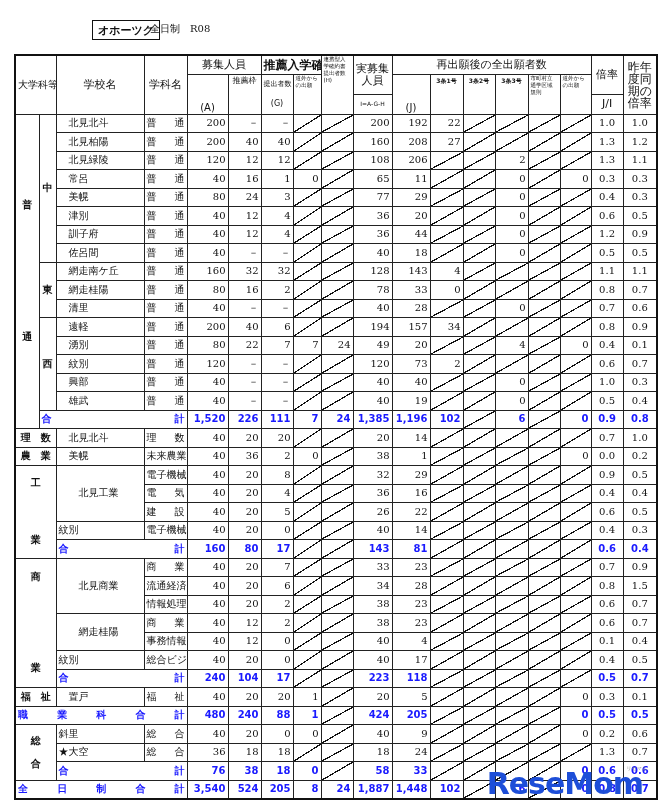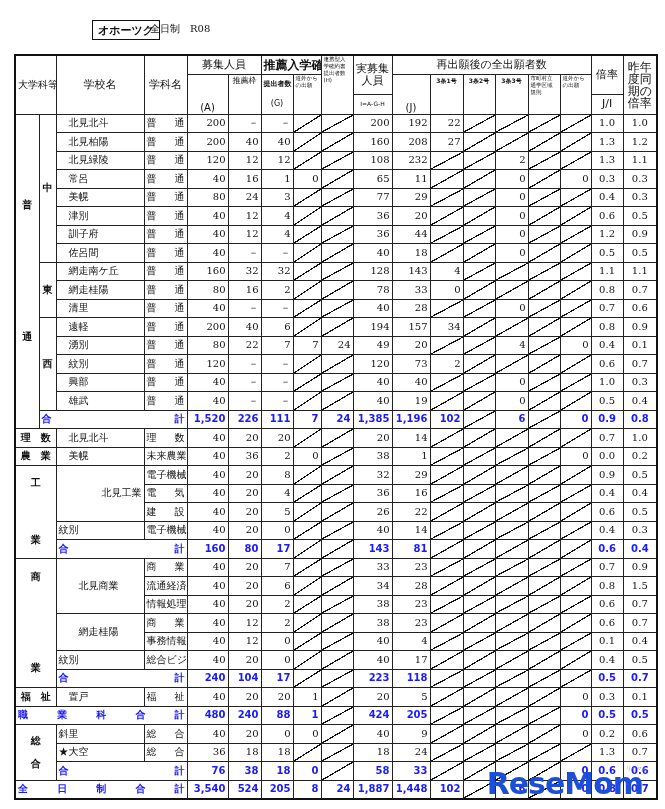--- a/index.html
+++ b/index.html
@@ -70,21 +70,21 @@
       <td colspan="2" style="font-size:12px;font-weight:bold">推薦入学確約書</td>
       <td rowspan="3" class="tiny">連携型入学確約書提出者数(H)</td>
       <td rowspan="2" class="big" style="white-space:normal">実募集人員</td>
       <td colspan="6" class="big">再出願後の全出願者数</td>
       <td rowspan="2" class="big">倍率</td>
       <td rowspan="3" style="white-space:normal;font-size:12px">昨年度同期の倍率</td>
     </tr>
     <tr class="hdr" style="height:20px">
       <td rowspan="2" style="vertical-align:bottom">(A)</td>
       <td rowspan="2" style="vertical-align:top;font-size:8px">推薦枠</td>
-      <td style="font-size:7px;font-weight:bold;border-bottom:none">提出者数</td>
+      <td style="font-size:7px;font-weight:normal;border-bottom:none">提出者数</td>
       <td rowspan="2" class="tiny">道外からの出願</td>
       <td rowspan="2" style="vertical-align:bottom">(J)</td>
       <td rowspan="2" style="vertical-align:top;font-size:6px;font-weight:bold">3条1号</td>
       <td rowspan="2" style="vertical-align:top;font-size:6px;font-weight:bold">3条2号</td>
       <td rowspan="2" style="vertical-align:top;font-size:6px;font-weight:bold">3条3号</td>
       <td rowspan="2" class="tiny">市町村立通学区域規則</td>
       <td rowspan="2" class="tiny">道外からの出願</td>
     </tr>
     <tr class="hdr" style="height:20px">
       <td style="border-top:none;font-size:8px">(G)</td>
@@ -150,21 +150,21 @@
             <span>普</span>
             <span>通</span>
           </div>
         </td>
         <td class="num">120</td>
         <td class="num">12</td>
         <td class="num">12</td>
         <td class="num x"></td>
         <td class="num x"></td>
         <td class="num">108</td>
-        <td class="num">232</td>
+        <td class="num">206</td>
         <td class="num x"></td>
         <td class="num x"></td>
         <td class="num">2</td>
         <td class="num x"></td>
         <td class="num x"></td>
         <td class="num ctr">1.3</td>
         <td class="num ctr">1.1</td>
       </tr>
       <tr>
         <td>　常呂</td>
@@ -531,21 +531,21 @@
         <td class="num">0</td>
         <td class="num ctr">0.0</td>
         <td class="num ctr">0.2</td>
       </tr>
       <tr>
         <td class="b" colspan="2" rowspan="5">
           <div>工</div>
           <div style="height: 45px;"></div>
           <div>業</div>
         </td>
-        <td rowspan="3" style="vertical-align: middle; text-align: right;">　　北見工業</td>
+        <td rowspan="3" style="vertical-align: middle;">　　北見工業</td>
         <td>電子機械</td>
         <td class="num">40</td>
         <td class="num">20</td>
         <td class="num">8</td>
         <td class="num x"></td>
         <td class="num x"></td>
         <td class="num">32</td>
         <td class="num">29</td>
         <td class="num x"></td>
         <td class="num x"></td>

